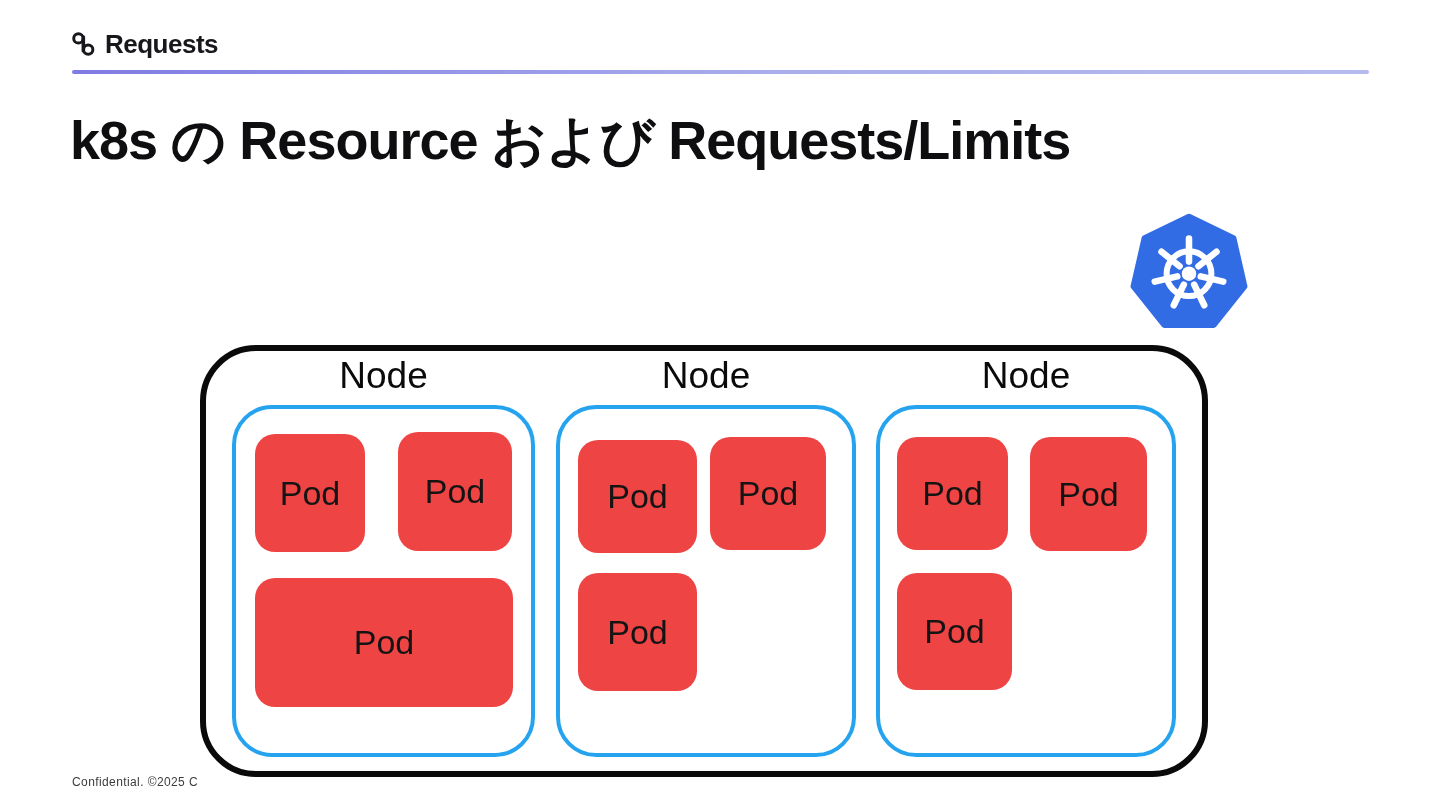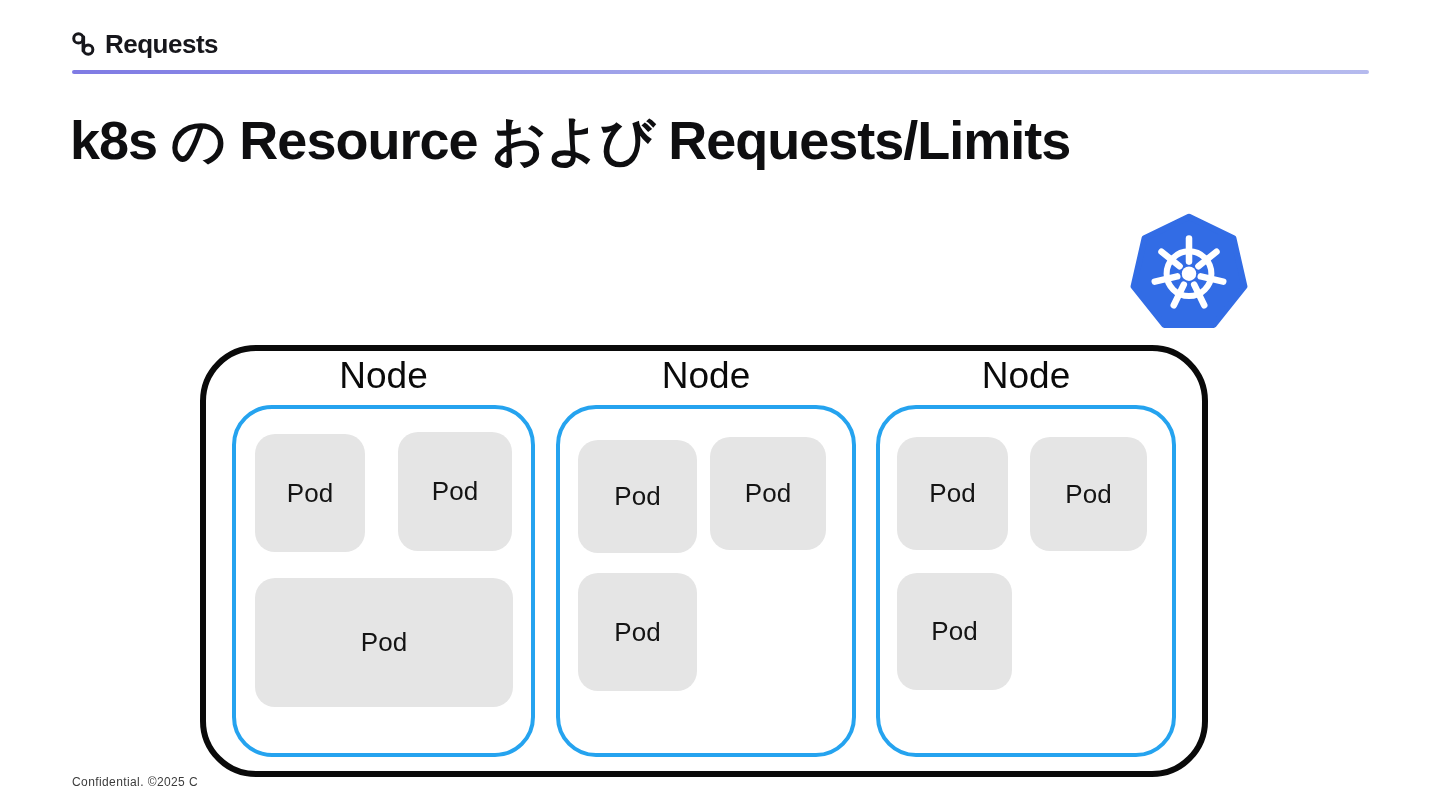--- a/index.html
+++ b/index.html
@@ -97,26 +97,26 @@
     left: 0;
     width: 100%;
     height: 352px;
     border: 4px solid #25a3ef;
     border-radius: 40px;
     background: #ffffff;
   }
 
   .pod {
     position: absolute;
-    background: #e5e5e5;
+    background: #ef4444;
     border-radius: 20px;
     display: flex;
     align-items: center;
     justify-content: center;
-    font-size: 26px;
+    font-size: 34px;
     font-weight: 400;
     color: #141414;
   }
   
   .node-1 .pod-a { left: 19px;  top: 25px;  width: 110px; height: 118px; }
   .node-1 .pod-b { left: 162px; top: 23px;  width: 114px; height: 119px; }
   .node-1 .pod-c { left: 19px;  top: 169px; width: 258px; height: 129px; }
   
   .node-2 .pod-a { left: 18px;  top: 31px;  width: 119px; height: 113px; }
   .node-2 .pod-b { left: 150px; top: 28px;  width: 116px; height: 113px; }

